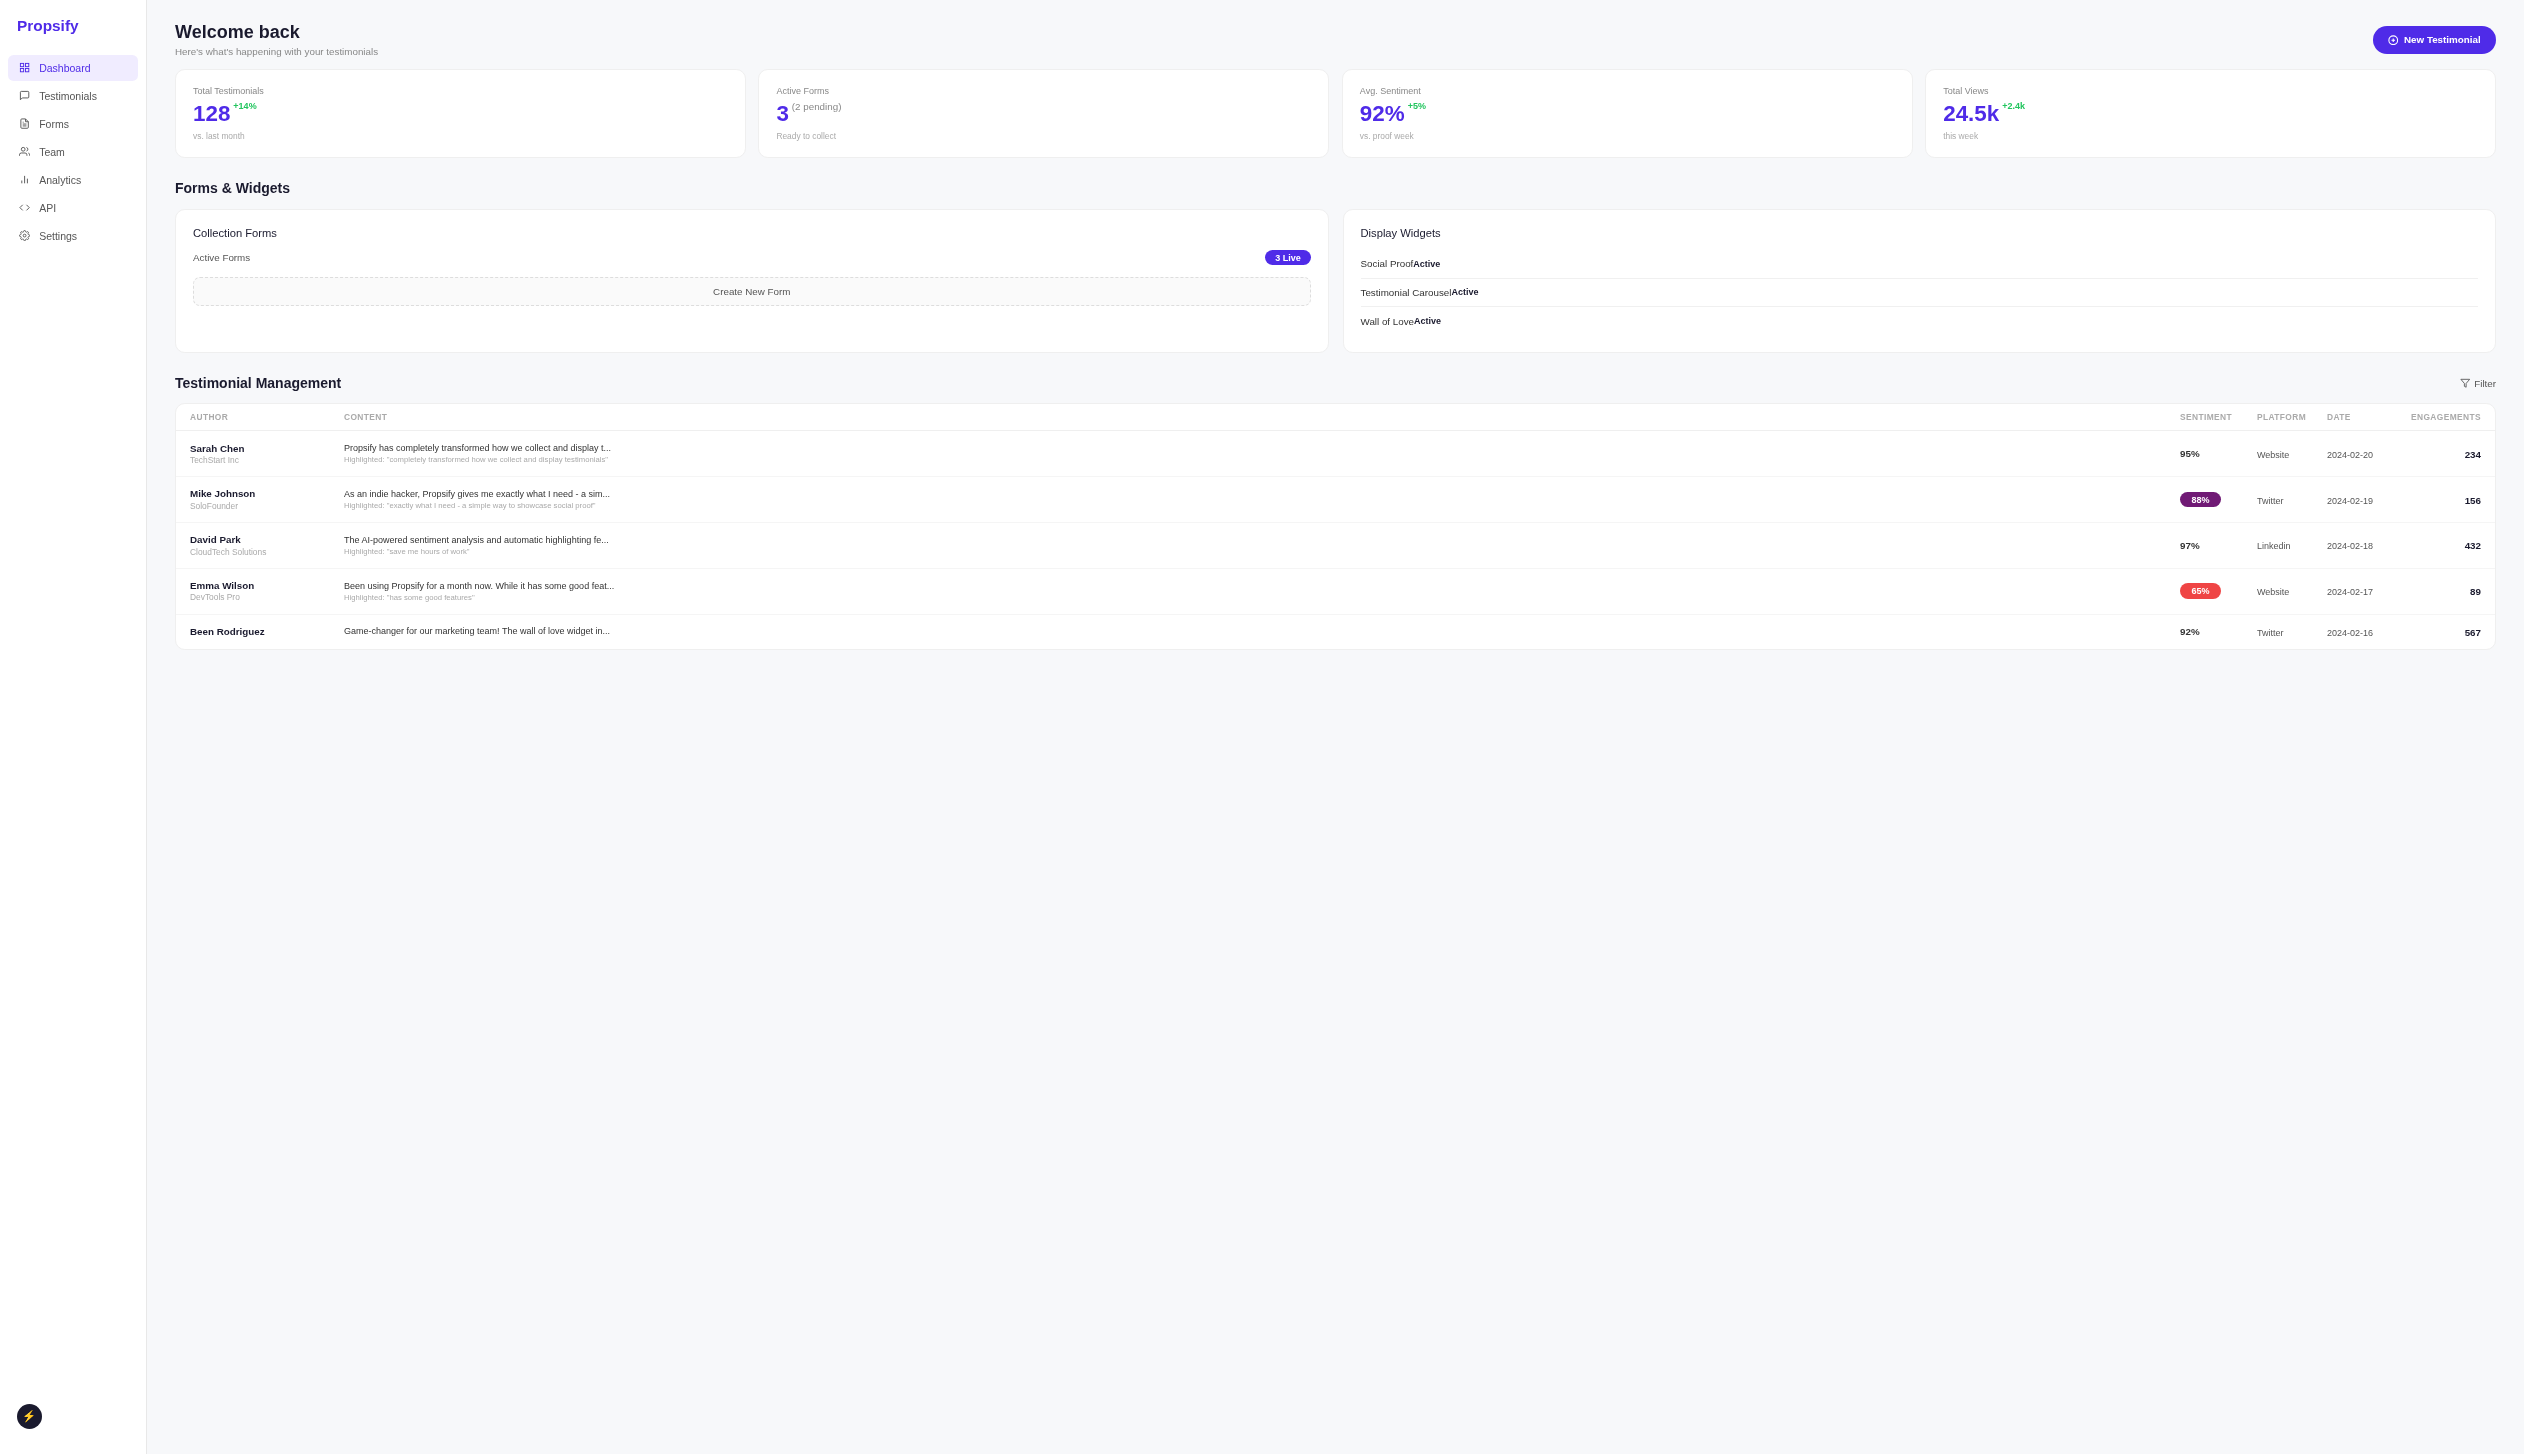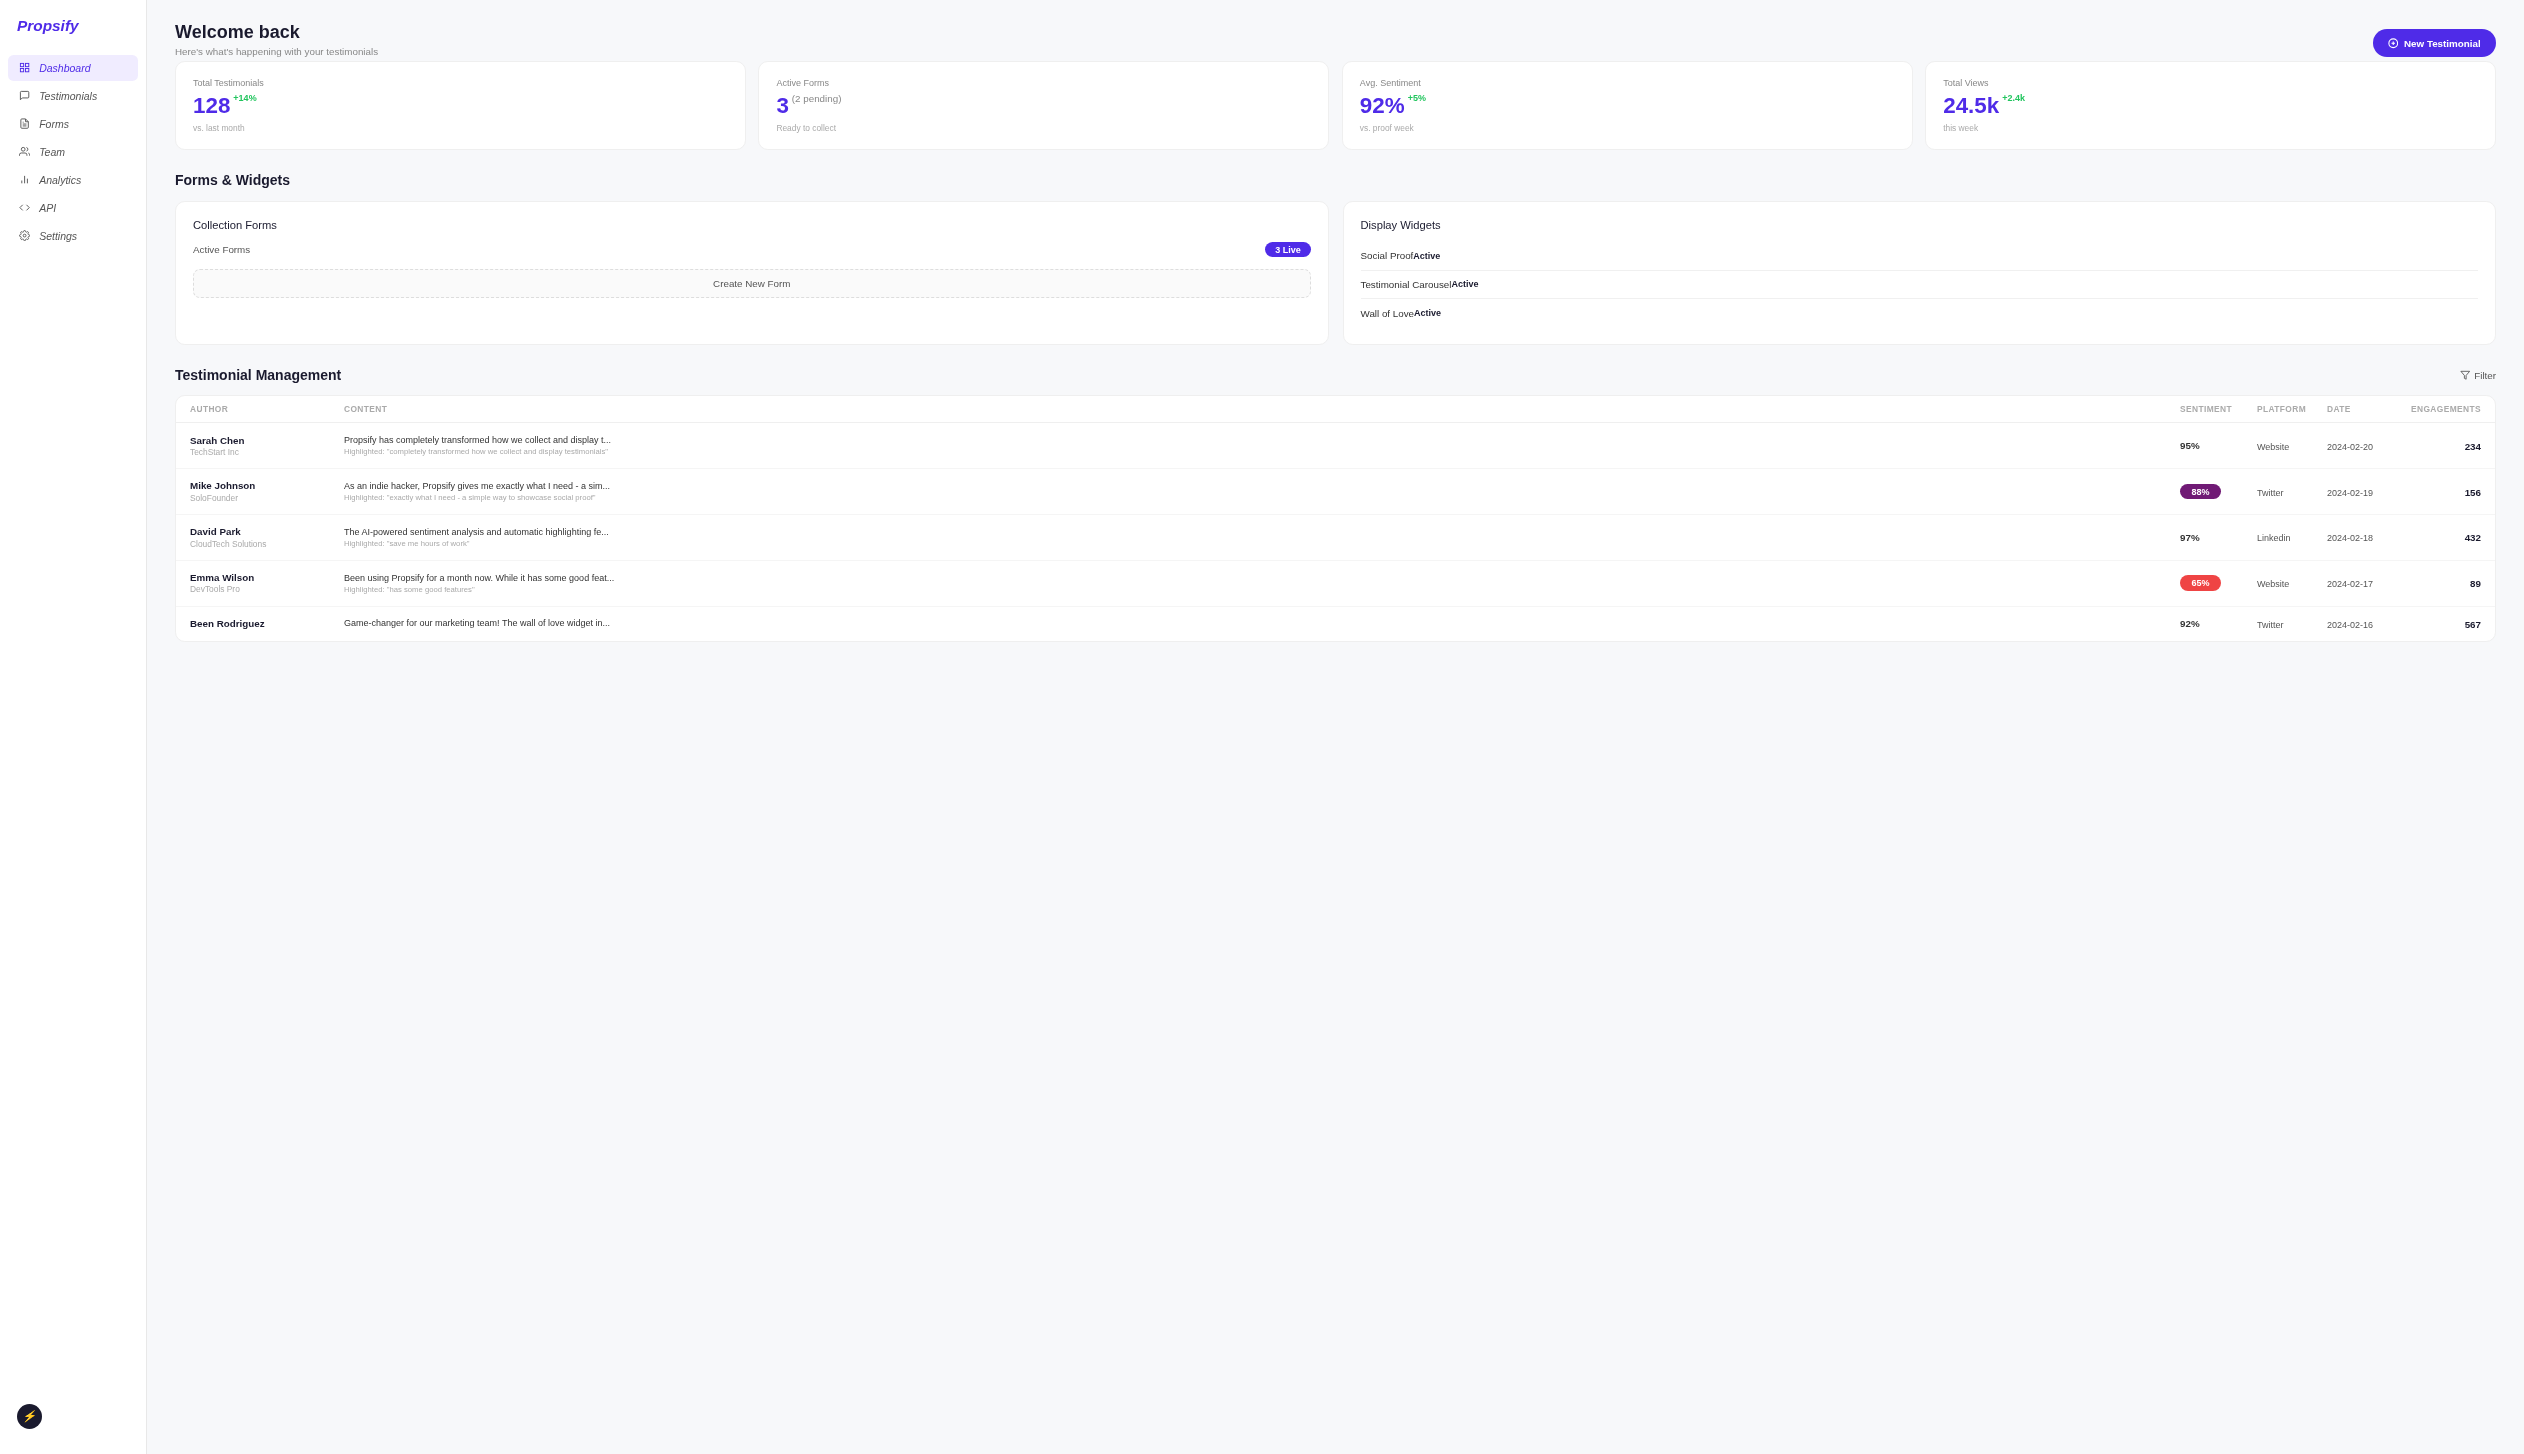--- a/index.html
+++ b/index.html
@@ -10,21 +10,20 @@
       width: 147px;
       min-width: 147px;
       background: #fff;
       border-right: 0.7px solid #e8e8e8;
       display: flex;
       flex-direction: column;
       padding: 17px 0;
       position: fixed;
       top: 0; left: 0; bottom: 0;
       z-index: 10;
-      font-style: italic;
     }
     .sidebar-logo {
       padding: 0 17px 19.6px 17px;
     }
     .logo-text {
       font-size: 15.4px;
       font-weight: 800;
       color: #4f2be8;
     }
     .sidebar-nav { display: flex; flex-direction: column; gap: 1.4px; padding: 0 8.4px; }
@@ -62,22 +61,22 @@
       flex: 1;
       padding: 22.4px 28px;
       background: #f7f8fa;
       min-height: 100vh;
     }
 
     
     .page-header {
       display: flex;
       justify-content: space-between;
-      align-items: flex-end;
-      margin-bottom: 4px;
+      align-items: center;
+      margin-bottom: 12px;
       gap: 16px;
     }
     .page-title { font-size: 18px; font-weight: 700; color: #1a1a2e; }
     .page-subtitle { font-size: 9.8px; color: #888; margin-top: 2.8px; }
     .new-testimonial-btn {
       background: #4f2be8;
       color: #fff;
       border: none;
       border-radius: 17.5px;
       padding: 8.4px 15.4px;

